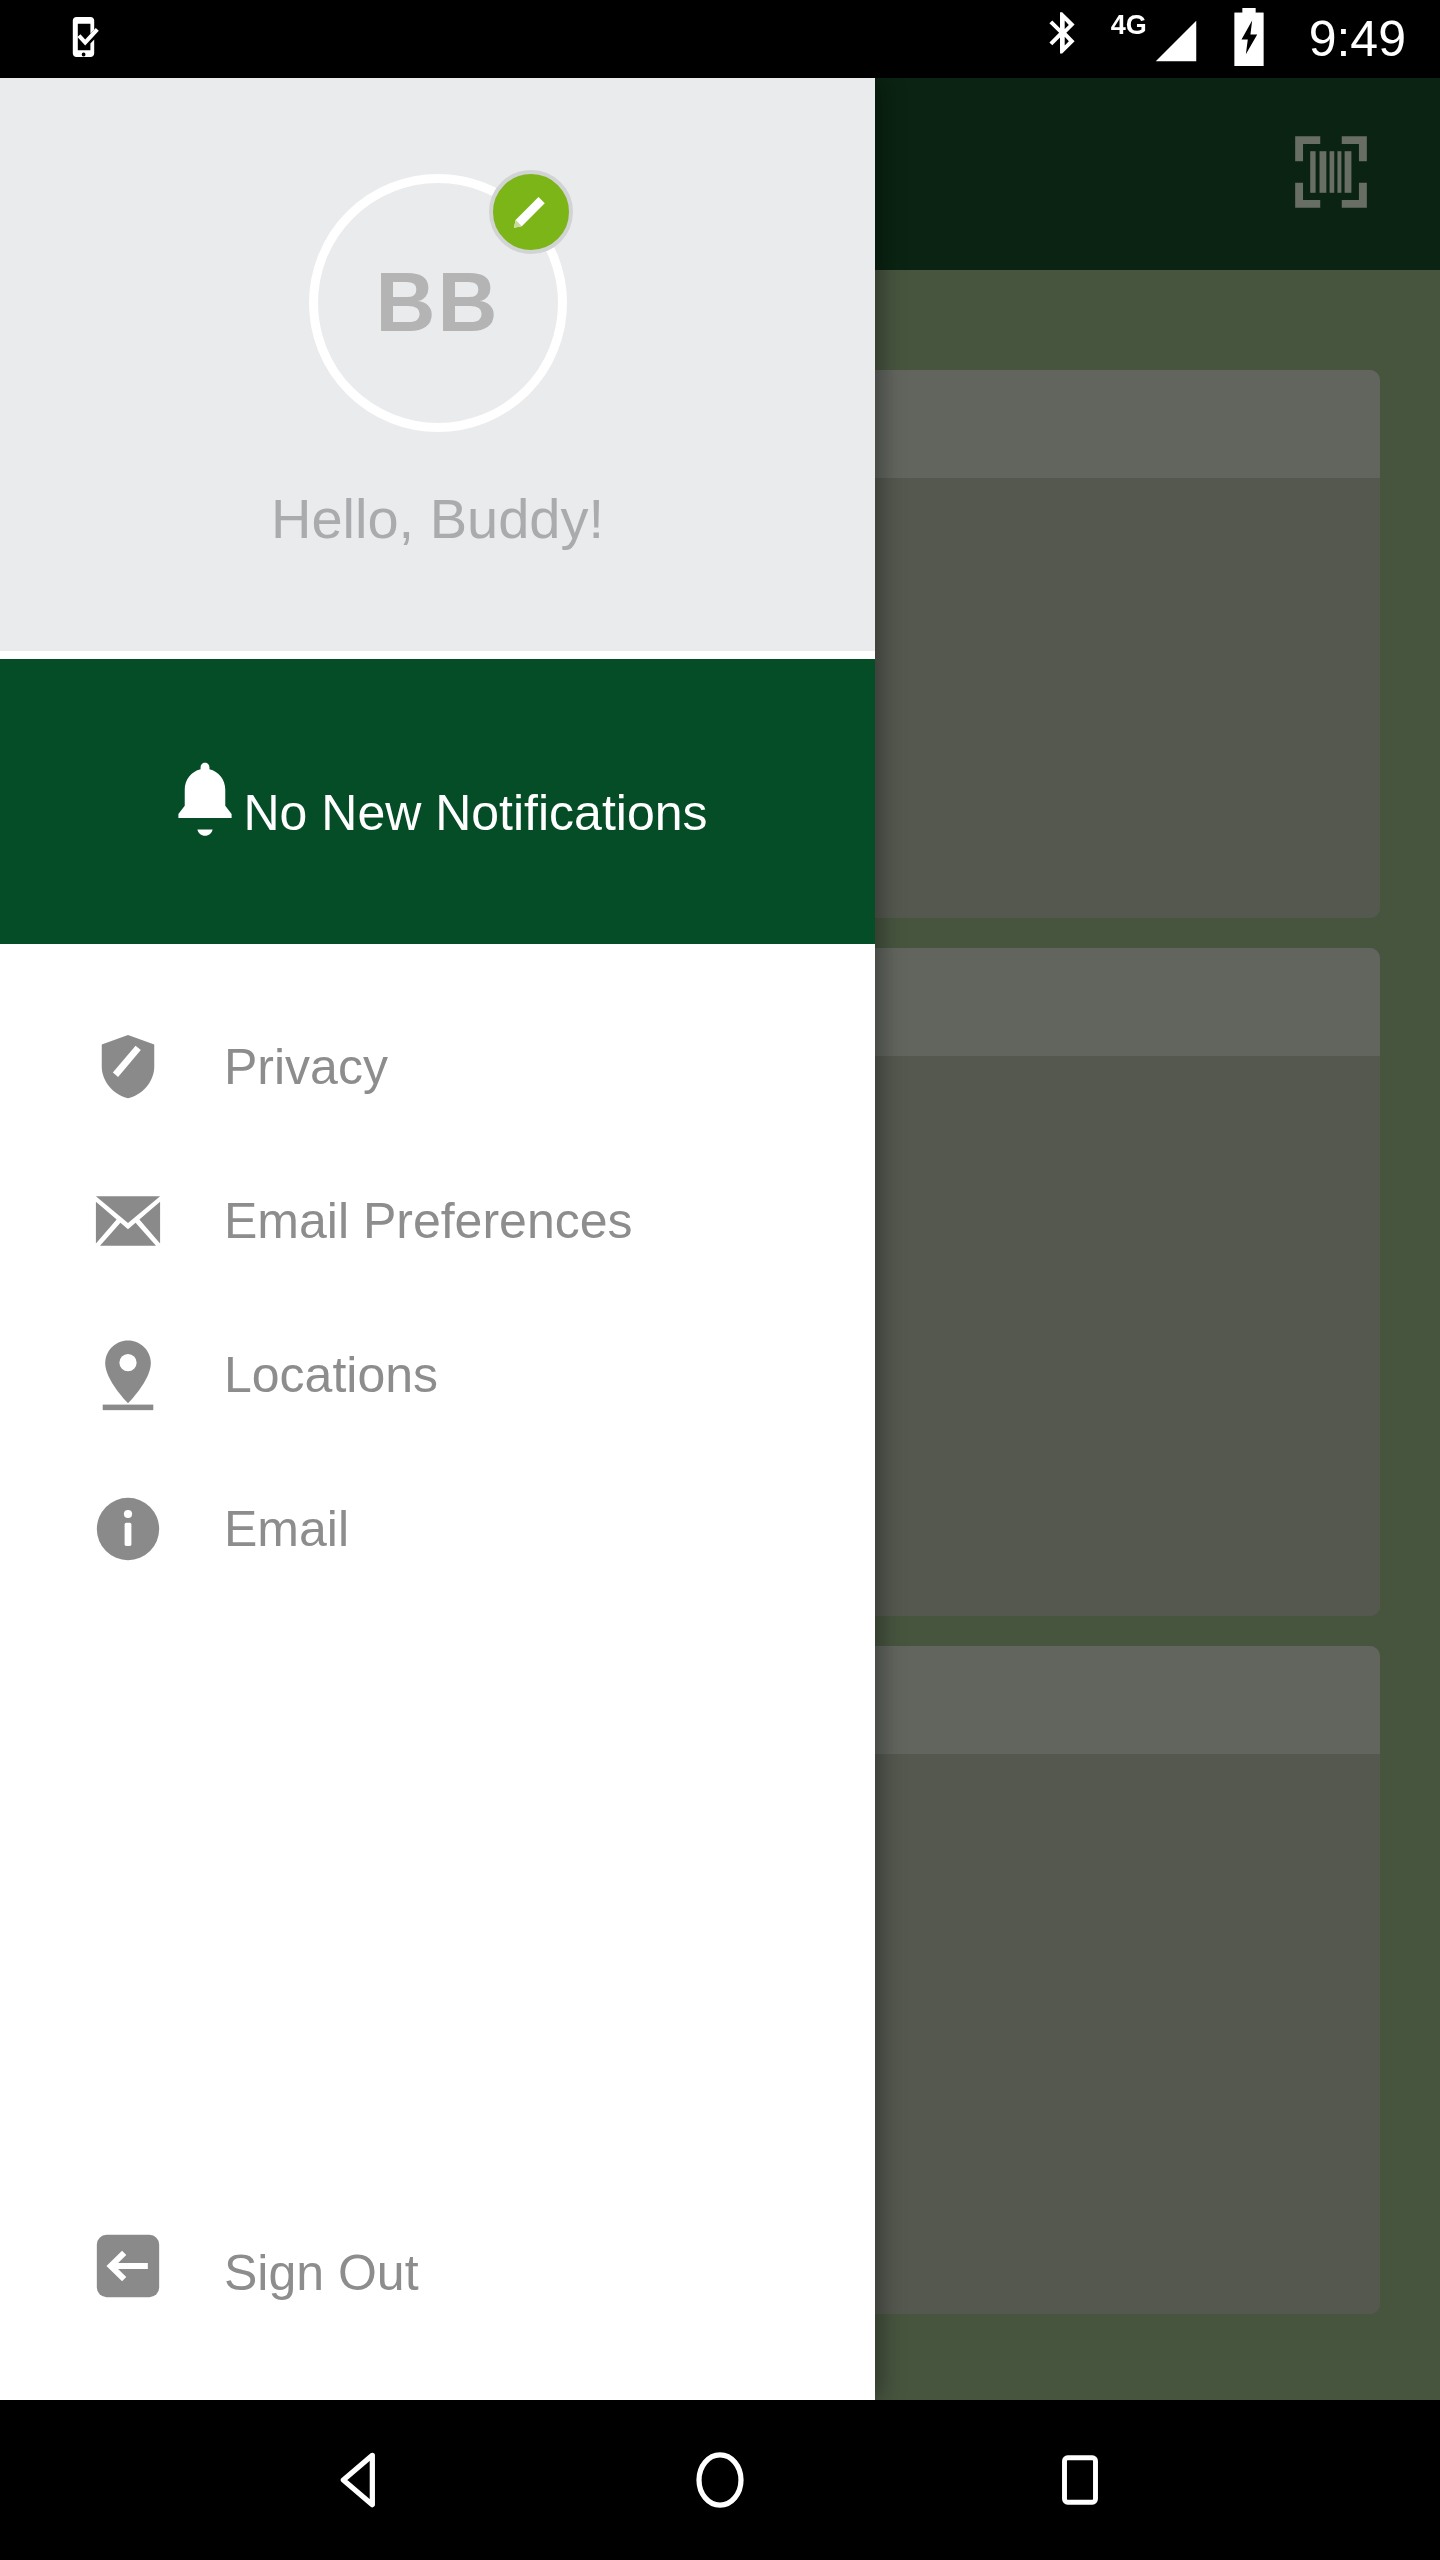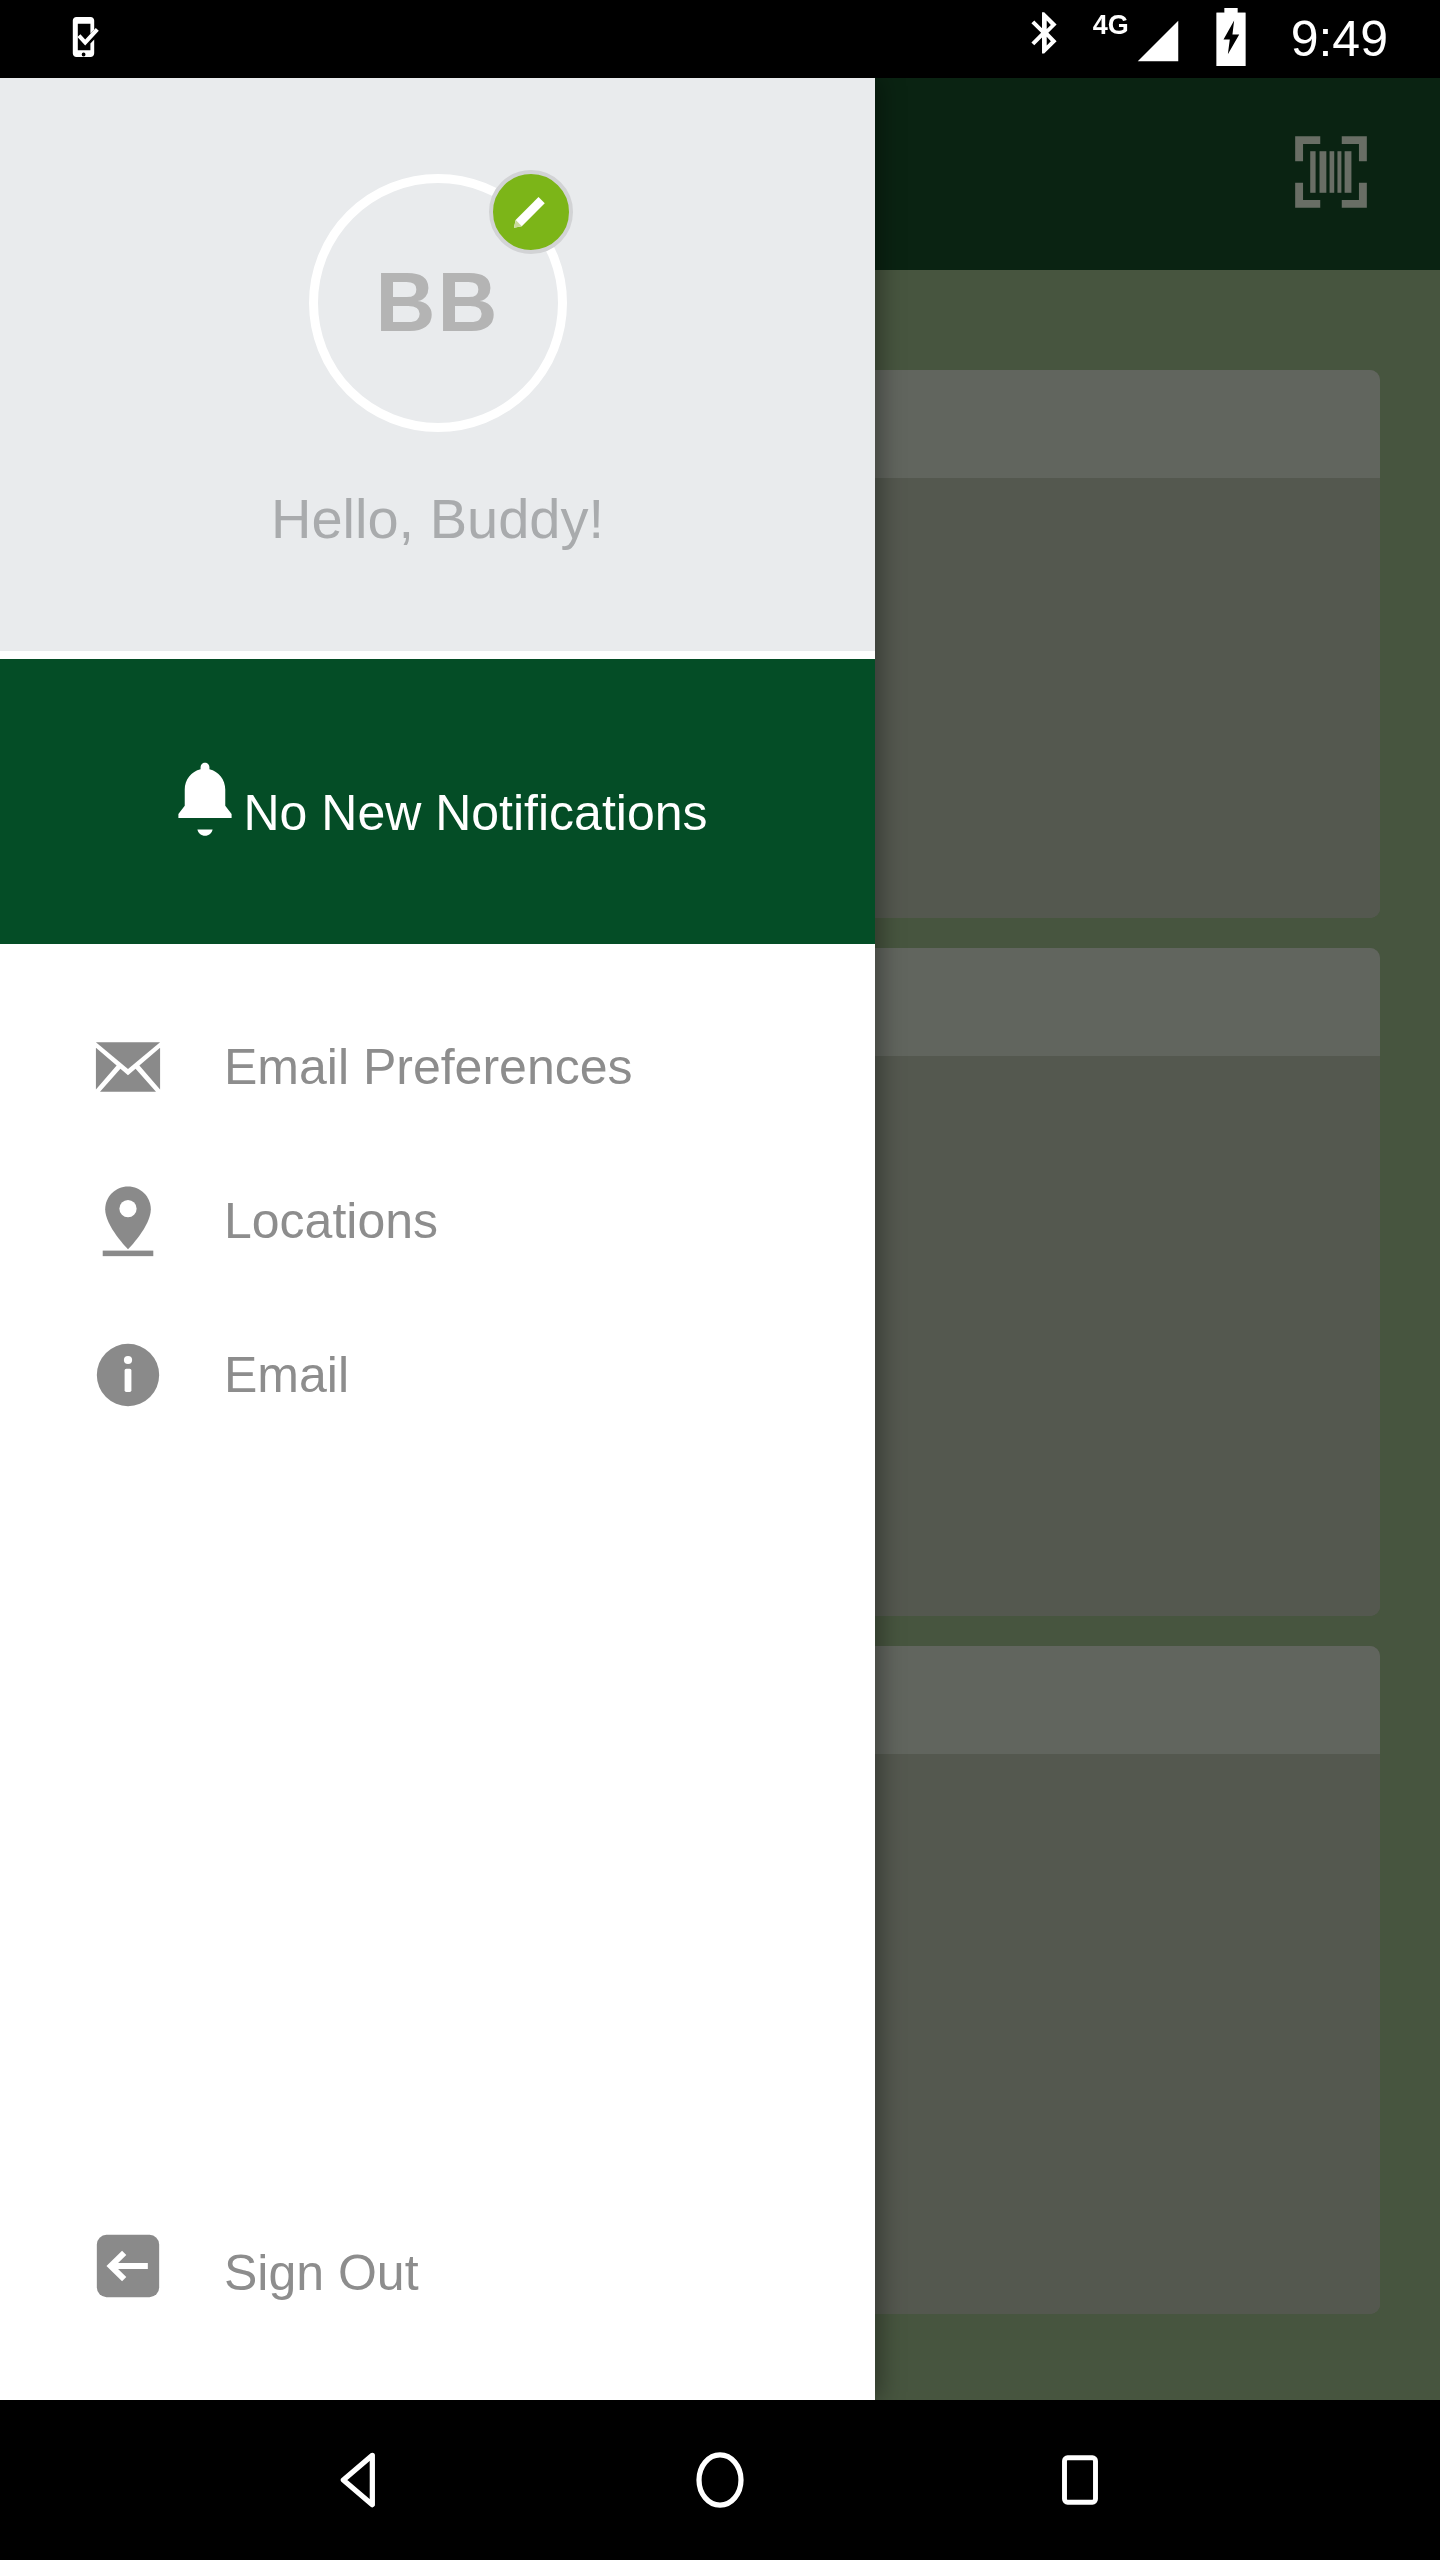--- a/index.html
+++ b/index.html
@@ -8,21 +8,21 @@
     background:#000;
     font-family:"Liberation Sans", sans-serif;
     overflow:hidden;
   }
   #screen{ position:relative; width:1440px; height:2560px; background:#000; overflow:hidden; }
 
   
   #statusbar{
     position:absolute; left:0; top:0; width:1440px; height:78px;
     background:#000; display:flex; align-items:center;
-    padding:0 52px 0 62px;
+    padding:0 34px 0 62px;
   }
   #sb-left{ display:flex; align-items:center; }
   #sb-right{ margin-left:auto; display:flex; align-items:center; gap:26px; }
   .sb-clock{
     color:#fff; font-size:50px; font-weight:400; letter-spacing:0px;
     line-height:1; margin-left:14px;
   }
 
   
   #bg{
@@ -276,20 +276,29 @@
         <svg width="76" height="84" viewBox="0 0 24 26">
           <path fill="#fff" d="M12 1.2c-.8 0-1.4.6-1.4 1.4v.7C7.7 4 5.6 6.6 5.6 9.7v5.1l-2 2.6v1.3h16.8v-1.3l-2-2.6V9.7c0-3.1-2.1-5.7-5-6.4v-.7c0-.8-.6-1.4-1.4-1.4z"></path>
           <path fill="#fff" d="M12 24.3c1.2 0 2.2-.9 2.4-2h-4.8c.2 1.1 1.2 2 2.4 2z"></path>
         </svg>
       </span>
       <div id="notif-label">No New Notifications</div>
     </div>
 
     <div id="menu">
 
+      <div class="mrow">
+        <span class="micon">
+          <svg width="66" height="70" viewBox="0 0 22 24">
+            <path fill="#8a8a8a" d="M11 1 2 4.3v7.5c0 5 3.8 9.6 9 10.9 5.2-1.3 9-5.9 9-10.9V4.3z"></path>
+            <path fill="#fff" d="m5.8 13.9 7.8-9.2 1.8 1.5-7.8 9.2z"></path>
+          </svg>
+        </span>
+        <span class="mlabel">Privacy</span>
+      </div>
 
       <div class="mrow">
         <span class="micon">
           <svg width="70" height="56" viewBox="0 0 24 19">
             <path fill="#8a8a8a" d="M1 1h22L12 10.2z"></path>
             <path fill="#8a8a8a" d="M1 2.9 8.1 9 1 17.2zM23 2.9 15.9 9 23 17.2z"></path>
             <path fill="#8a8a8a" d="M9.4 10.1 12 12.3l2.6-2.2 7 7.9H2.4z"></path>
           </svg>
         </span>
         <span class="mlabel">Email Preferences</span>

